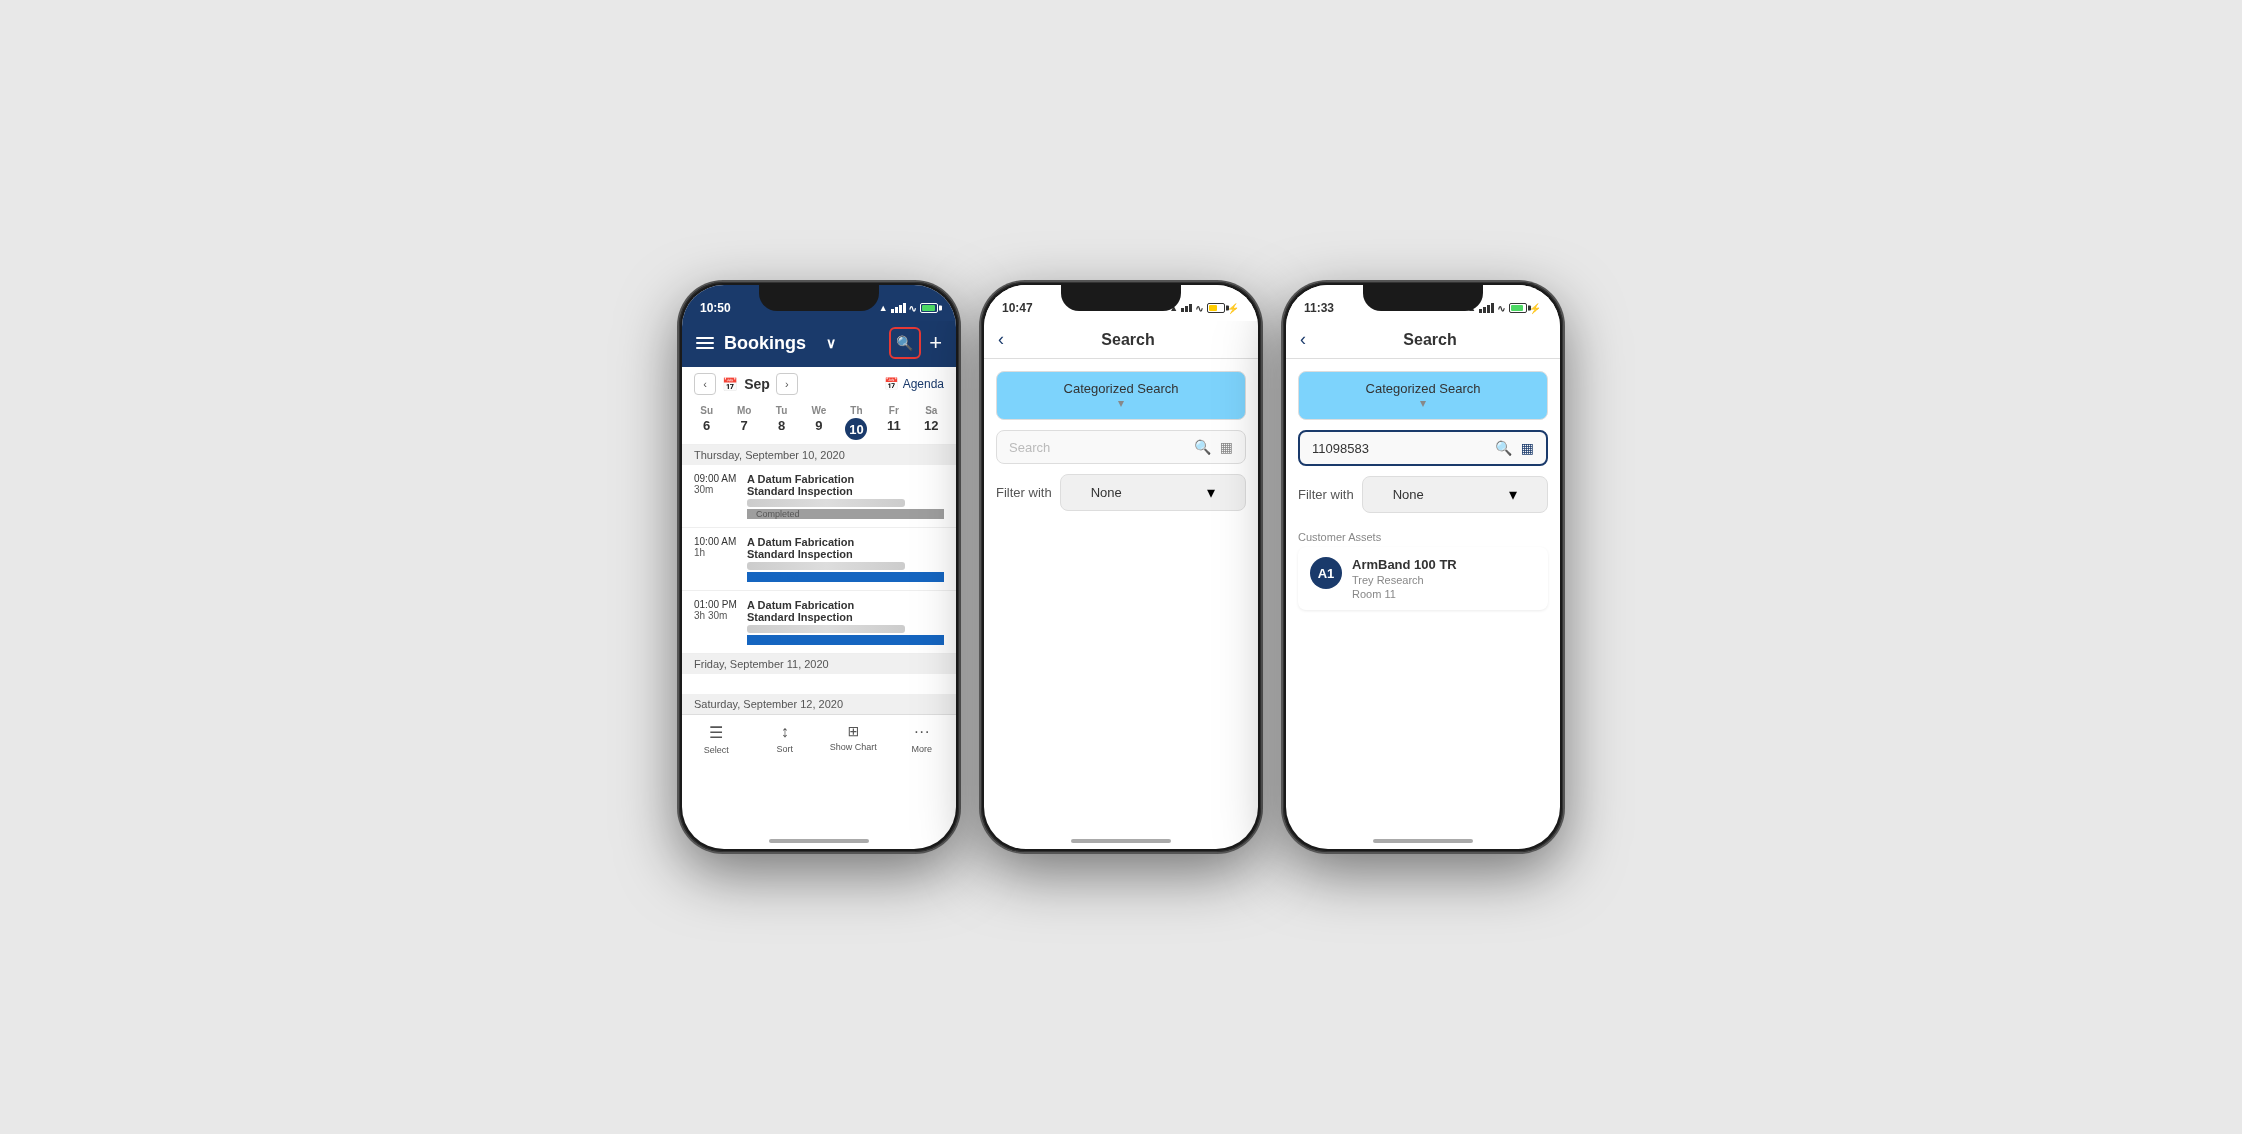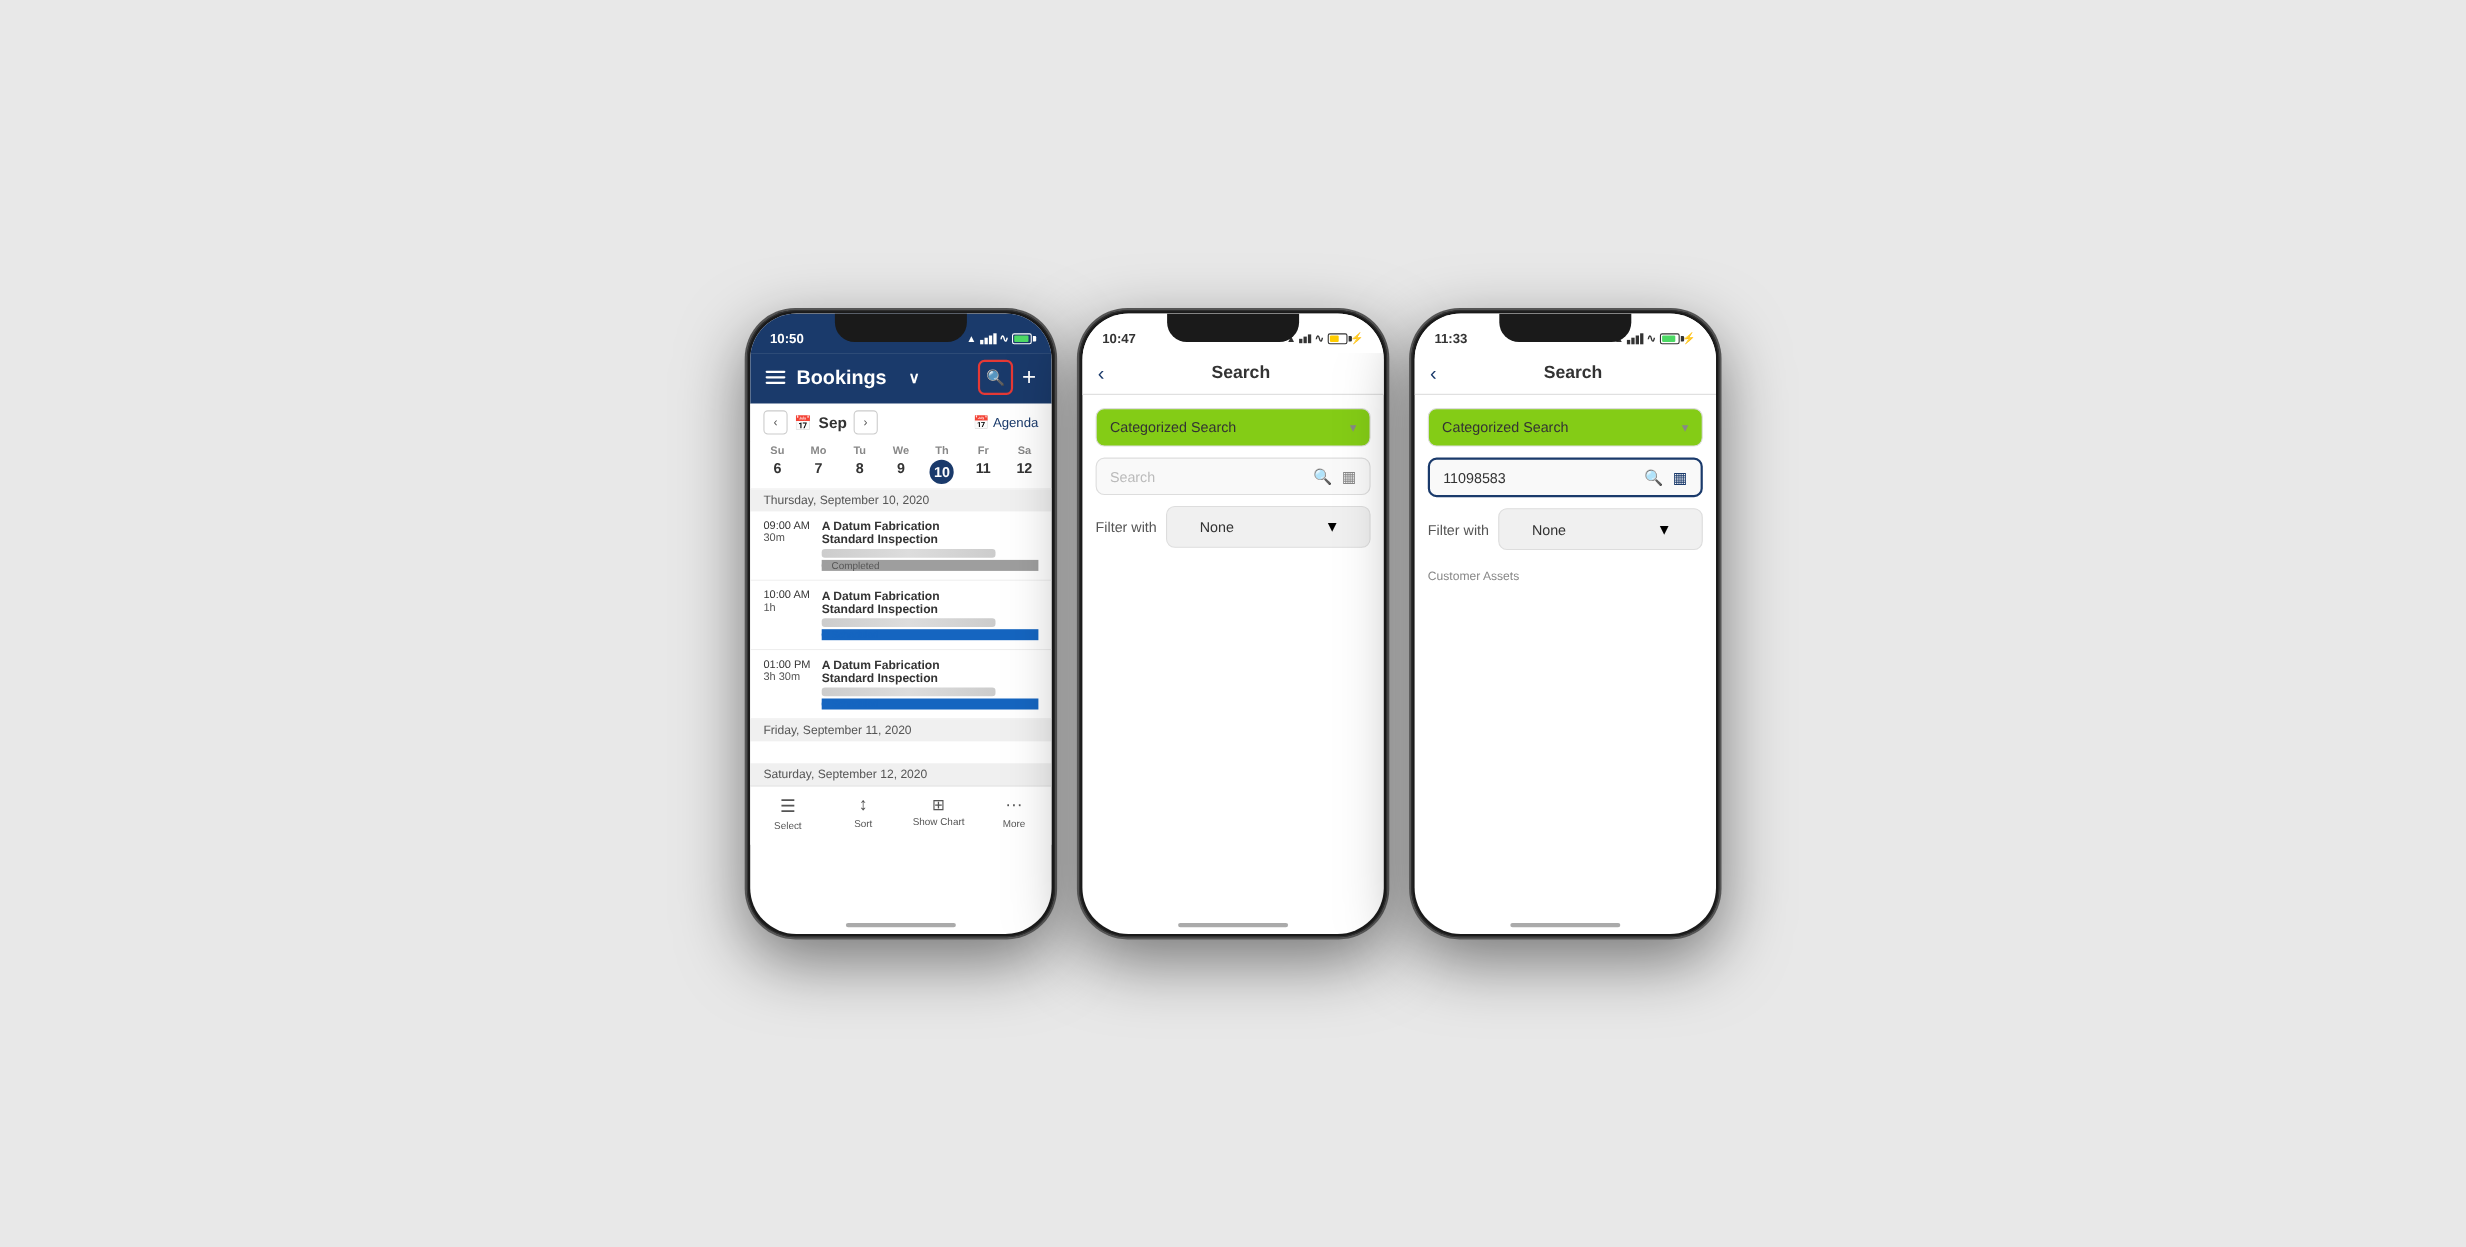--- a/index.html
+++ b/index.html
@@ -267,28 +267,29 @@
       display: flex;
       align-items: center;
       border-bottom: 1px solid #ddd;
     }
     .back-arrow { font-size: 18px; color: #1a3a6b; cursor: pointer; margin-right: 8px; }
     .search-header-title { font-size: 16px; font-weight: 600; color: #333; flex: 1; text-align: center; }
 
     .search-body { padding: 12px; display: flex; flex-direction: column; gap: 10px; flex: 1; }
 
     .dropdown-field {
-      background: #84cc16;
+      background: #7dd3fc;
       border: 1px solid #ddd;
       border-radius: 8px;
       padding: 9px 12px;
       display: flex;
       align-items: center;
       justify-content: space-between;
       cursor: pointer;
+      flex-direction: column;
     }
     .dropdown-text { font-size: 13px; color: #333; }
     .dropdown-arrow { font-size: 12px; color: #888; }
 
     .search-input-field {
       background: #f9f9f9;
       border: 1px solid #ddd;
       border-radius: 8px;
       padding: 8px 12px;
       display: flex;
@@ -674,19 +675,29 @@
             <span class="filter-label">Filter with</span>
             <div class="filter-dropdown">
               <span style="font-size:13px;color:#333;">None</span>
               <span class="chevron-down"></span>
             </div>
           </div>
         </div>
 
         <div class="results-section">
           <div class="results-section-title">Customer Assets</div>
+          <div class="result-item">
+            <div class="result-avatar">A1</div>
+            <div class="result-info">
+              <div class="result-name">ArmBand 100 TR</div>
+              <div class="result-sub">
+                <span>Trey Research</span>
+              </div>
+              <div class="result-sub">Room 11</div>
+            </div>
+          </div>
         </div>
       </div>
       <div class="home-indicator"></div>
     </div>
   </div>
 
 </div>
 
 </body></html>

